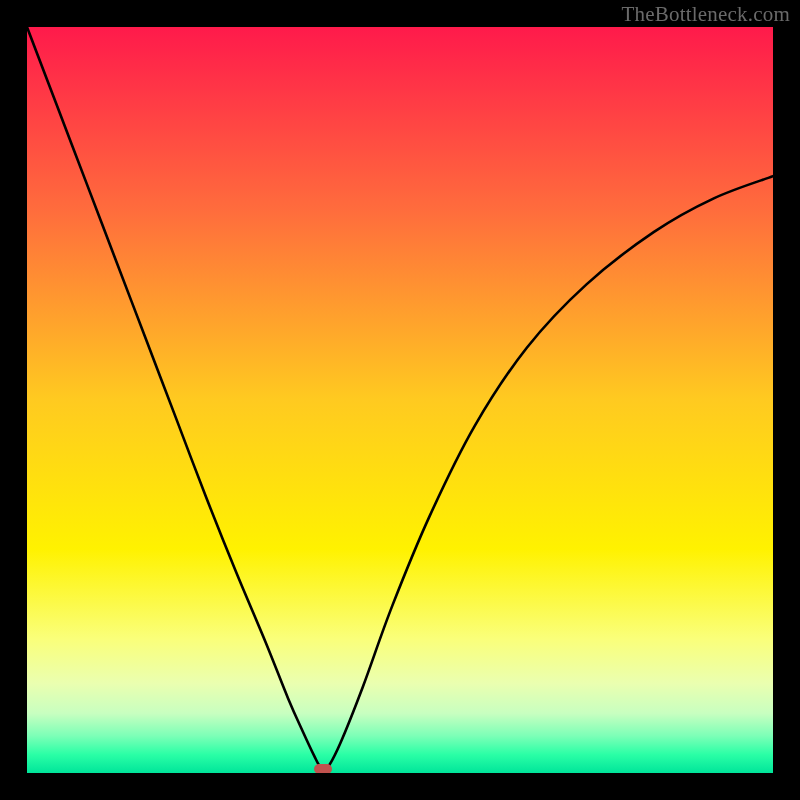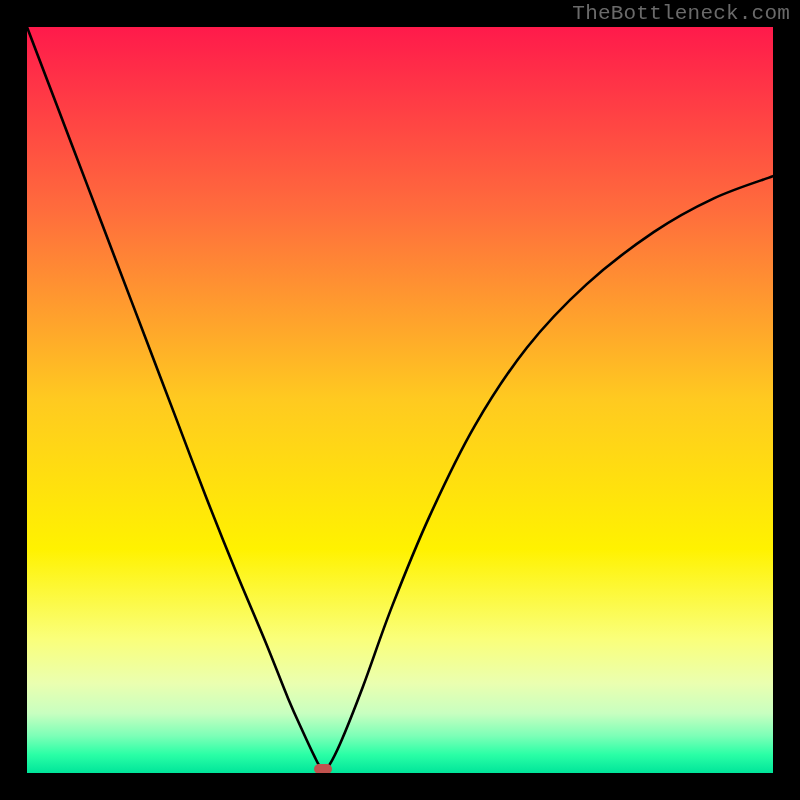--- a/index.html
+++ b/index.html
@@ -24,21 +24,21 @@
     inset: 0;
   }
   .watermark {
     position: absolute;
     top: 2px;
     right: 10px;
     color: #6a6a6a;
     font-size: 21px;
     font-weight: 500;
     letter-spacing: 0.2px;
-    font-family: Liberation Mono, monospace;
+    font-family: Liberation Serif, serif;
   }
   .curve {
     position: absolute;
     inset: 0;
     pointer-events: none;
   }
   .marker {
     position: absolute;
     width: 18px;
     height: 10px;

